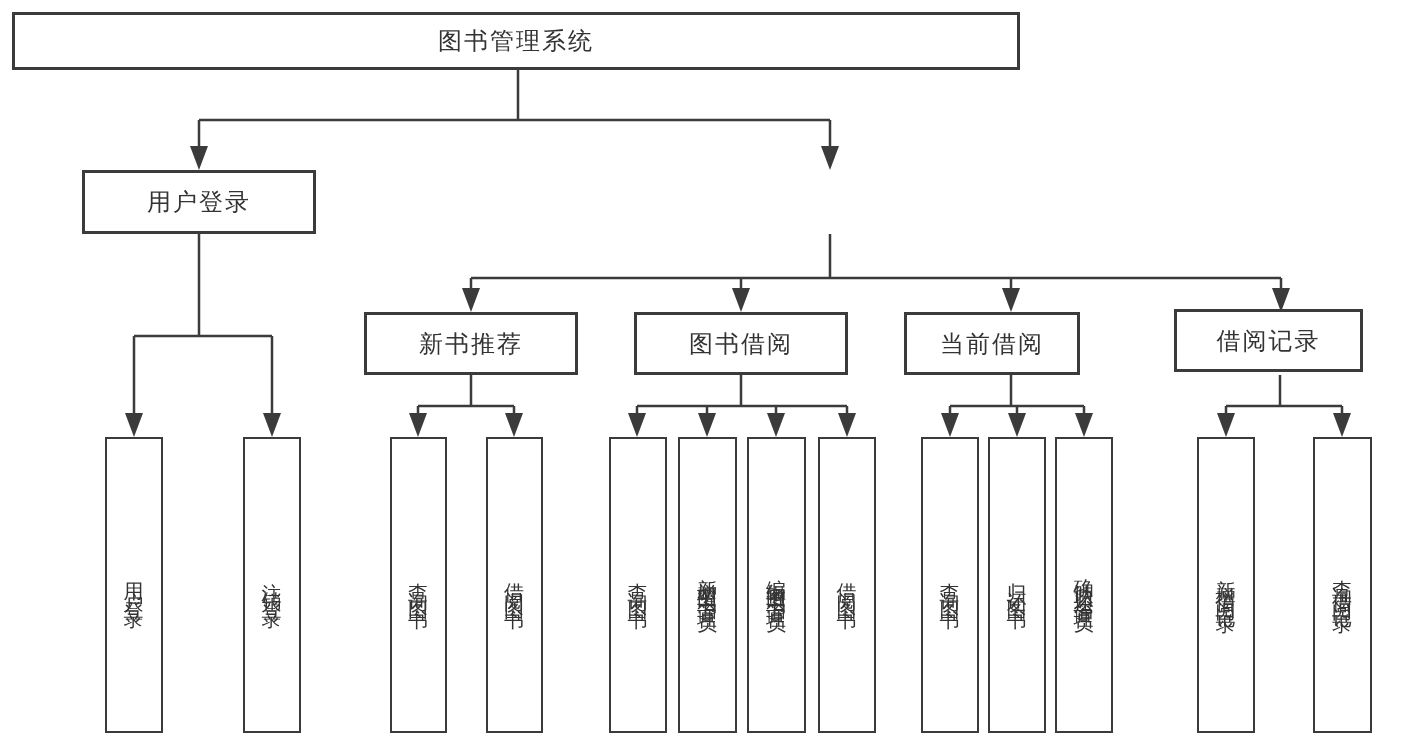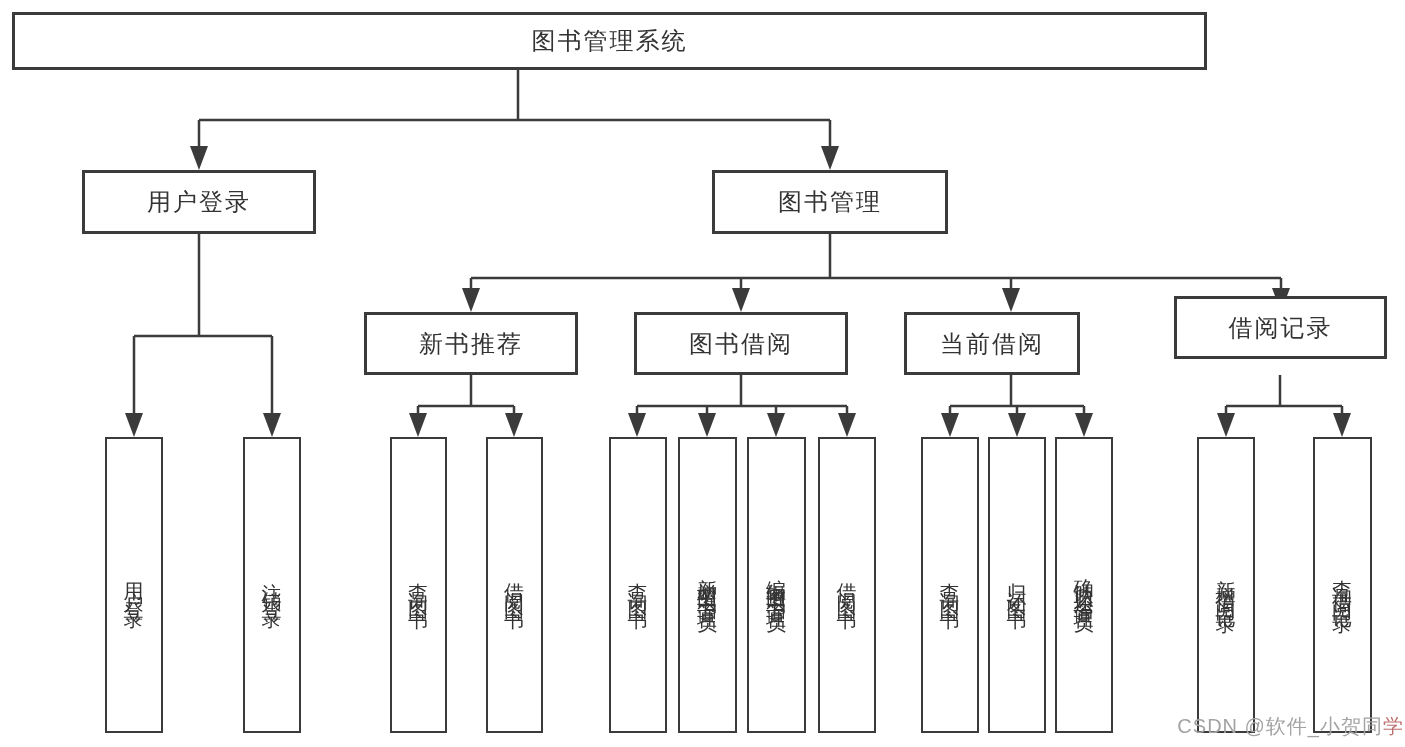--- a/index.html
+++ b/index.html
@@ -104,41 +104,38 @@
       <polygon points="767,413 785,413 776,437"></polygon>
       <polygon points="838,413 856,413 847,437"></polygon>
       <polygon points="941,413 959,413 950,437"></polygon>
       <polygon points="1008,413 1026,413 1017,437"></polygon>
       <polygon points="1075,413 1093,413 1084,437"></polygon>
       <polygon points="1217,413 1235,413 1226,437"></polygon>
       <polygon points="1333,413 1351,413 1342,437"></polygon>
     </g>
   </svg>
 
-  <div class="node h-node" style="left:12px; top:12px; width:1195px; height:58px;">
+  <div class="node h-node" style="left:12px; top:12px; width:1008px; height:58px;">
     <span>图书管理系统</span>
   </div>
 
   <div class="node h-node" style="left:82px; top:170px; width:234px; height:64px;">
     <span>用户登录</span>
-  </div>
-  <div class="node h-node" style="left:712px; top:170px; width:236px; height:64px;">
-    <span>图书管理</span>
   </div>
 
   <div class="node h-node" style="left:364px; top:312px; width:214px; height:63px;align-items:center;">
     <span>新书推荐</span>
   </div>
   <div class="node h-node" style="left:634px; top:312px; width:214px; height:63px;justify-content:center;">
     <span>图书借阅</span>
   </div>
   <div class="node h-node" style="left:904px; top:312px; width:176px; height:63px;">
     <span>当前借阅</span>
   </div>
-  <div class="node h-node" style="left:1174px; top:296px; width:213px; height:63px;">
+  <div class="node h-node" style="left:1174px; top:309px; width:189px; height:63px;">
     <span>借阅记录</span>
   </div>
 
   <div class="node leaf" style="left:105px; top:437px; width:58px; height:296px;">
     <span>用户登录</span>
   </div>
   <div class="node leaf" style="left:243px; top:437px; width:58px; height:296px;">
     <span>注销登录</span>
   </div>
 
@@ -172,17 +169,14 @@
     <span>确认归还（管理员）</span>
   </div>
 
   <div class="node leaf" style="left:1197px; top:437px; width:58px; height:296px; letter-spacing:7px;">
     <span>新增借阅记录</span>
   </div>
   <div class="node leaf" style="left:1313px; top:437px; width:59px; height:296px; letter-spacing:7px;">
     <span>查询借阅记录</span>
   </div>
 
-  <div id="watermark">
-    <span class="wm-main">CSDN @软件_小贺同</span><span class="wm-accent">学</span>
-  </div>
 
 </div>
 
 </body></html>

